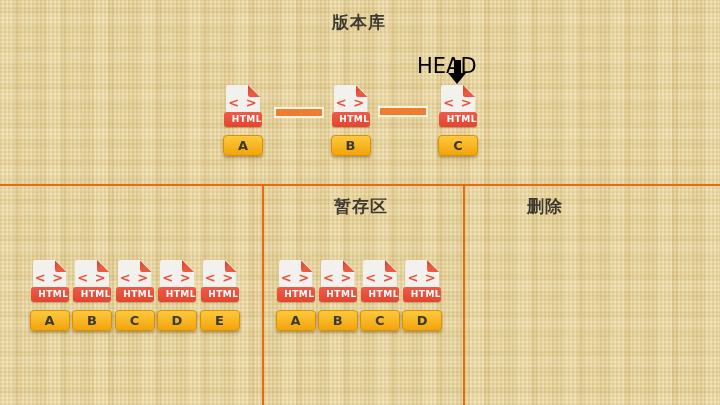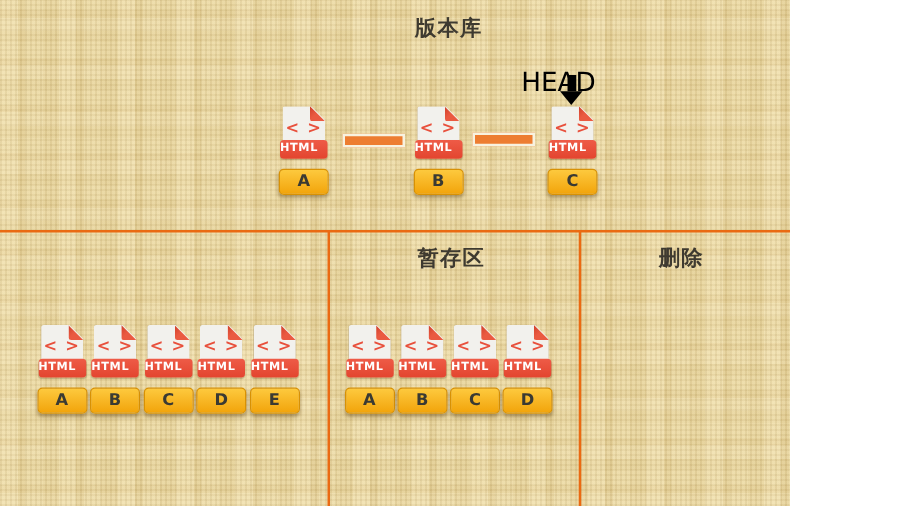--- a/index.html
+++ b/index.html
@@ -1,18 +1,18 @@
 <!DOCTYPE html>
 <html><head>
 <meta charset="utf-8">
 <style>
   html,body{margin:0;padding:0;}
   .stage{
     position:relative;
-    width:632px;height:405px;
+    width:720px;height:405px;
     overflow:hidden;
     font-family:"DejaVu Sans","Liberation Sans",sans-serif;
     background:
       repeating-linear-gradient(90deg, rgba(120,90,40,0.07) 0 2px, rgba(255,246,216,0.10) 2px 4px),
       repeating-linear-gradient(0deg, rgba(120,90,40,0.06) 0 2px, rgba(255,246,216,0.08) 2px 4px),
       repeating-linear-gradient(90deg, rgba(255,241,202,0.22) 0 14px, rgba(204,174,104,0.20) 14px 20px, rgba(242,227,178,0.12) 20px 34px, rgba(214,189,124,0.16) 34px 47px),
       repeating-linear-gradient(0deg, rgba(250,238,200,0.18) 0 11px, rgba(204,174,104,0.16) 11px 17px, rgba(240,228,180,0.10) 17px 29px, rgba(210,185,120,0.15) 29px 38px),
       #e9d69f;
   }
   .title{
@@ -92,21 +92,21 @@
     letter-spacing:1px;
   }
   .banner{
     position:absolute;left:0;top:27px;width:38px;height:15px;
     background:linear-gradient(#ee5b47,#e3452f);
     border-radius:3px;
     color:#fff;
     font-size:9px;
     font-weight:bold;
     letter-spacing:0.5px;
-    text-align:left;
+    text-align:right;
     line-height:15px;
     box-shadow:0 1px 1px rgba(90,60,10,0.3);
   }
   .badge{
     margin-top:8px;
     width:40px;height:21px;
     border-radius:4px;
     background:linear-gradient(#fdc93e,#f2a40b);
     border:1px solid #d89104;
     box-sizing:border-box;

